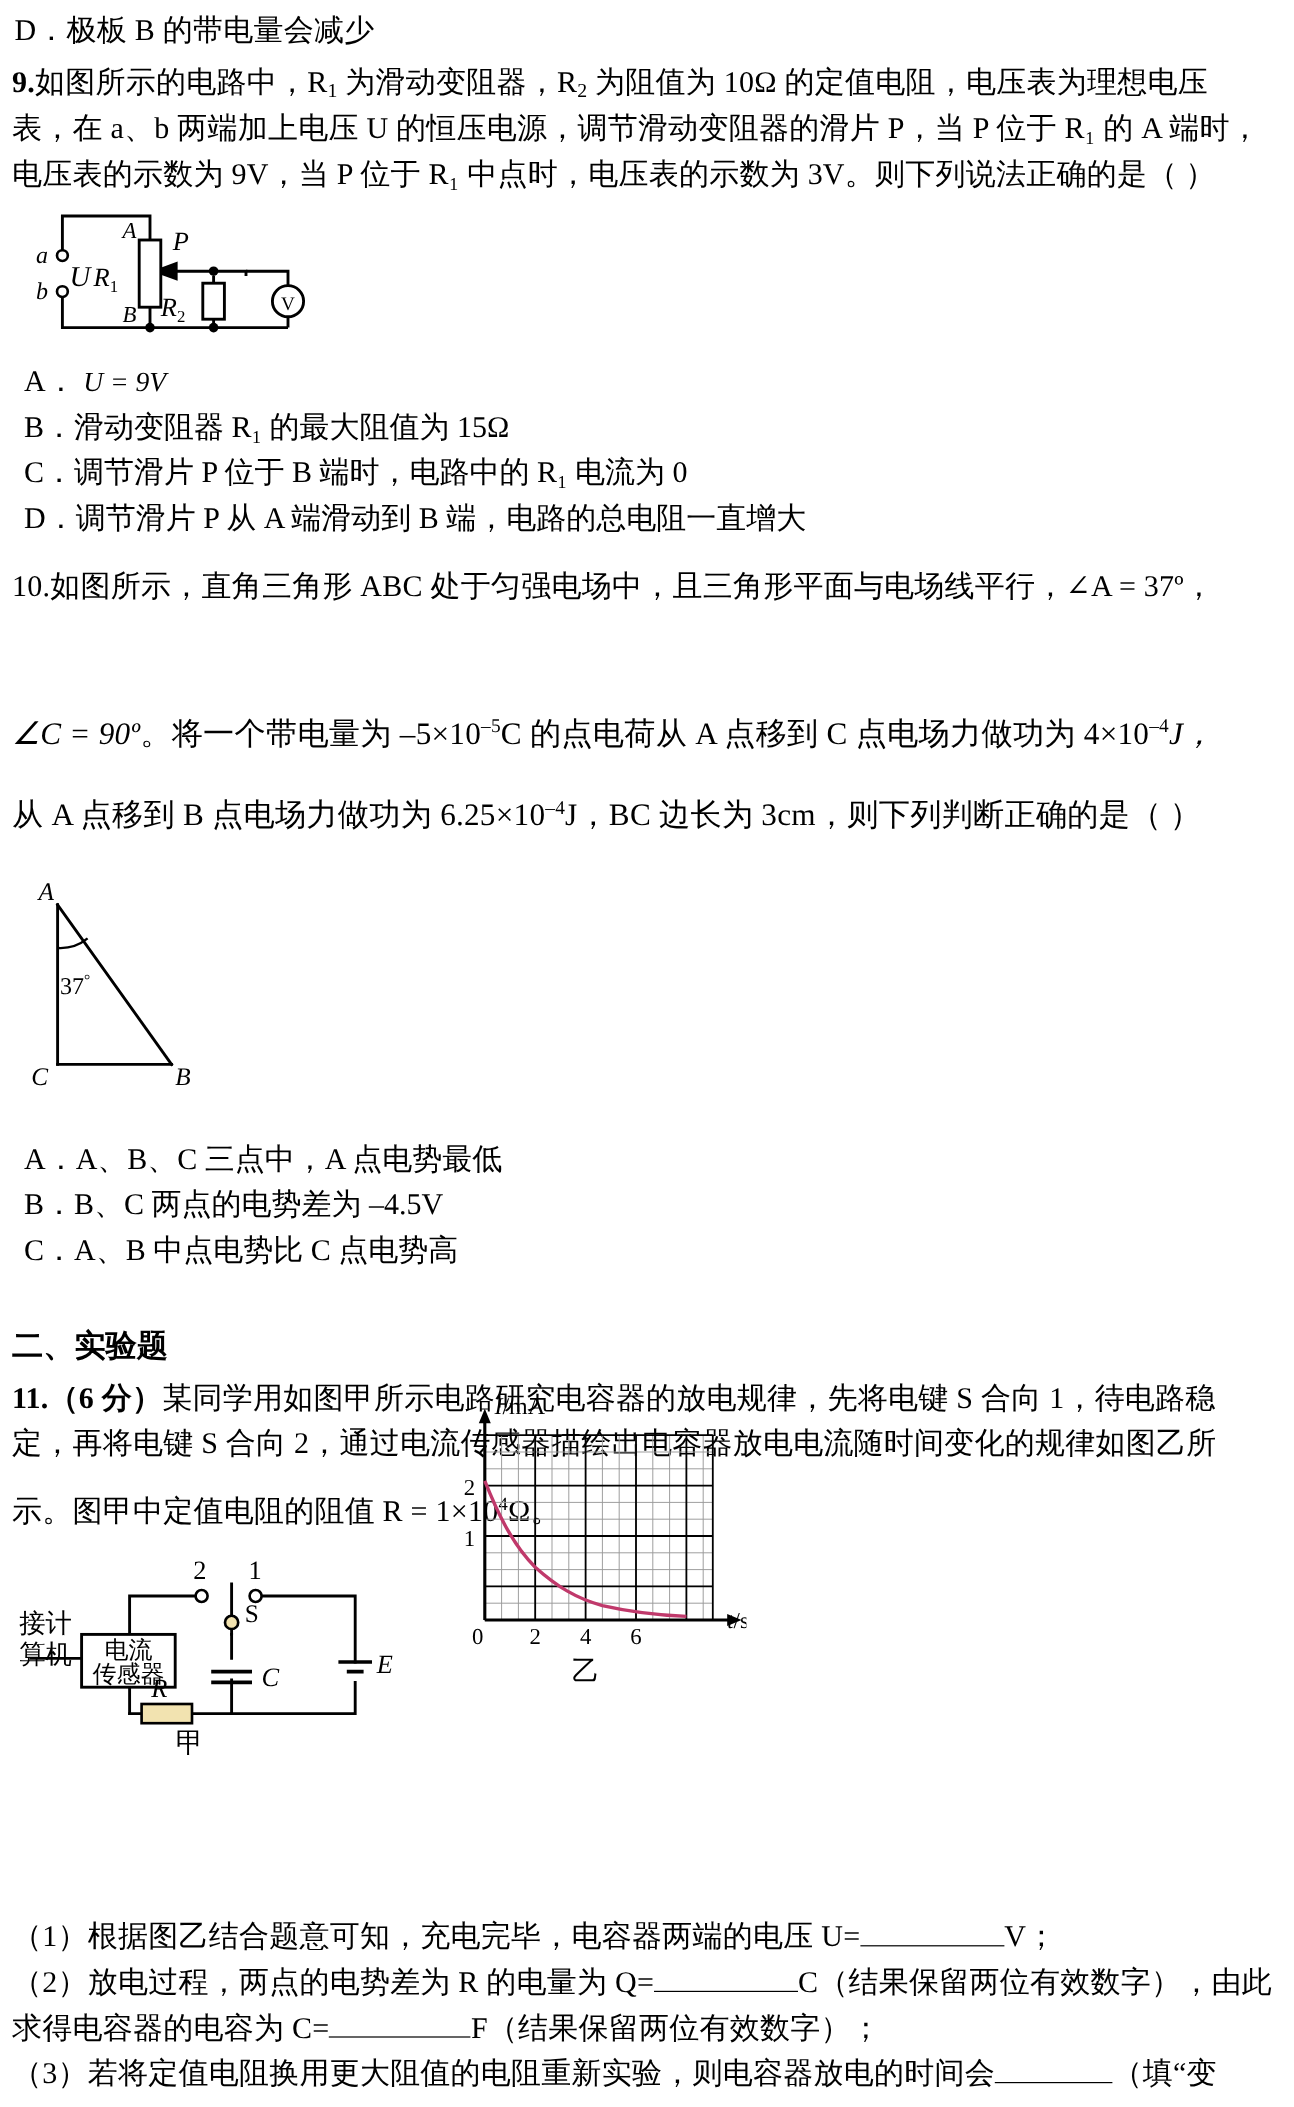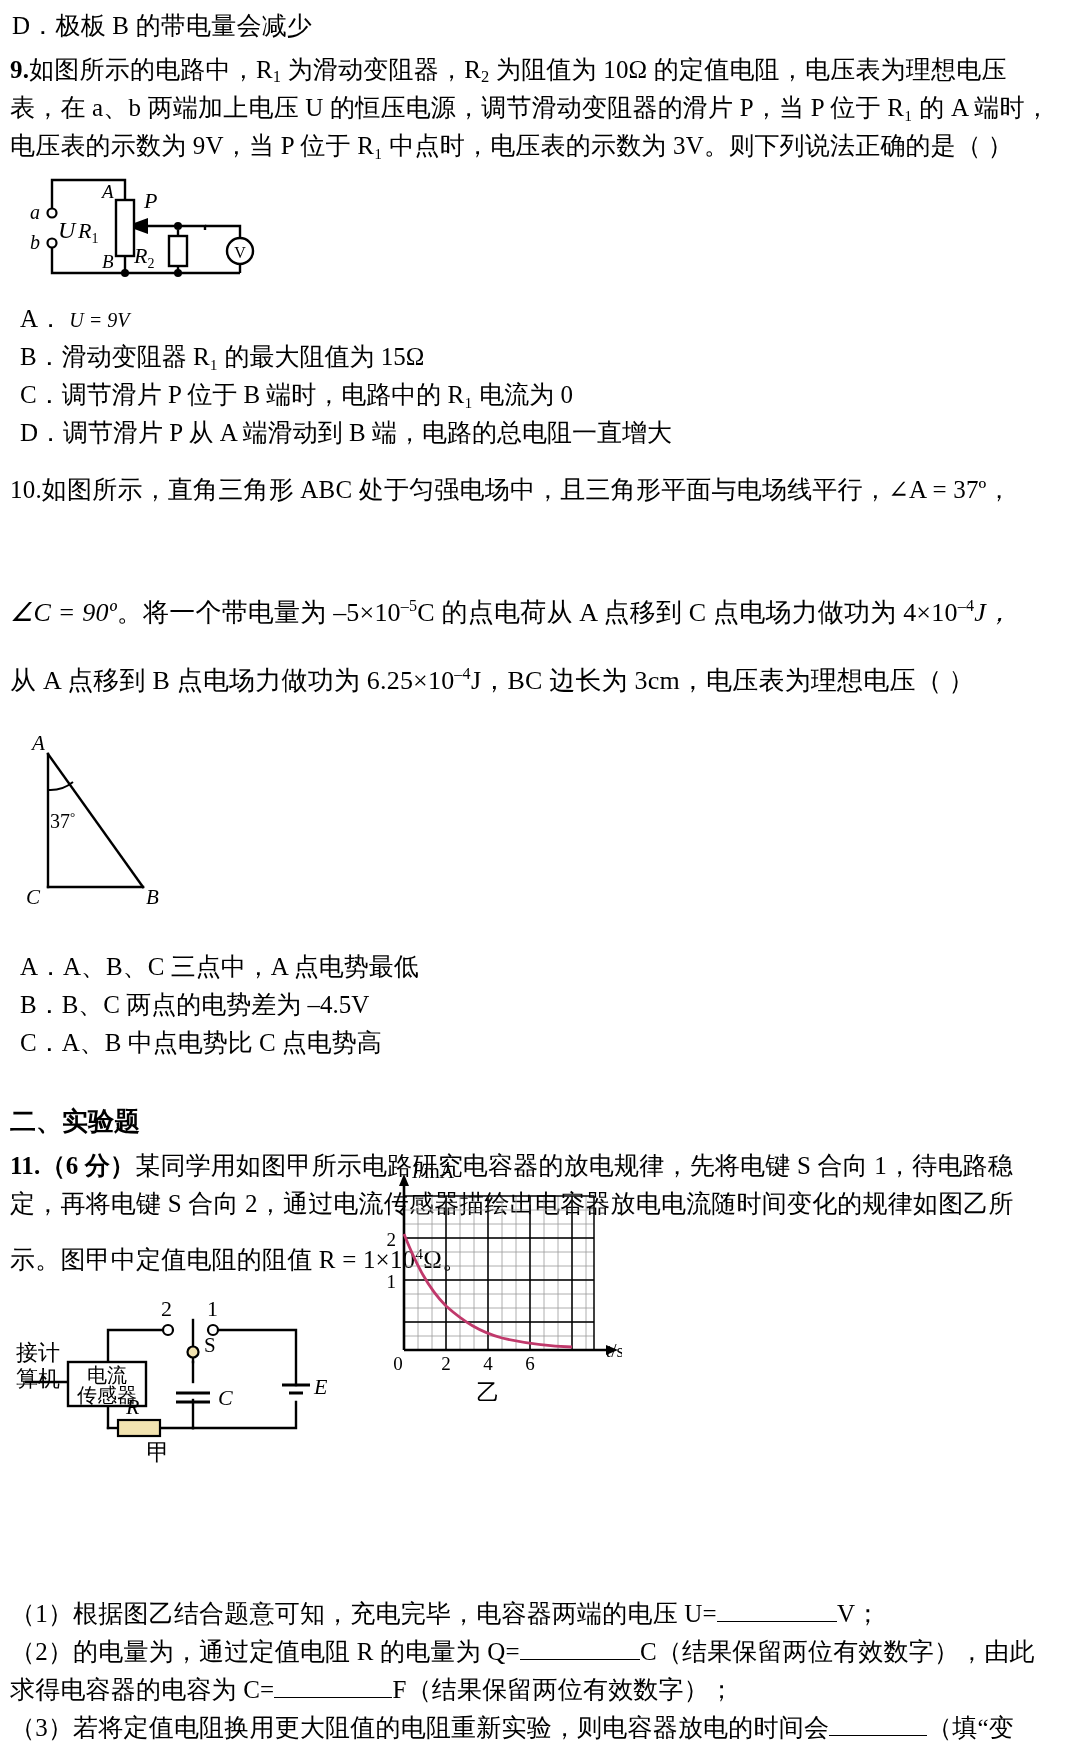--- a/index.html
+++ b/index.html
@@ -109,42 +109,42 @@
       <text x="92" y="30" font-size="19" font-style="italic" font-family="Liberation Serif, serif">A</text>
       <text x="92" y="100" font-size="19" font-style="italic" font-family="Liberation Serif, serif">B</text>
       <text x="134" y="40" font-size="22" font-style="italic" font-family="Liberation Serif, serif">P</text>
       <text x="68" y="70" font-size="22" font-style="italic" font-family="Liberation Serif, serif">R<tspan font-size="14" dy="5" font-style="normal">1</tspan></text>
       <text x="124" y="95" font-size="22" font-style="italic" font-family="Liberation Serif, serif">R<tspan font-size="14" dy="5" font-style="normal">2</tspan></text>
     </svg>
   </div>
 
   <div class="abs opt" style="left:20px; top:300px;">
     <span>A．</span>
-    <span class="mi" style="font-size:20px;text-align:right;">U = 9V</span>
+    <span class="mi" style="font-size:23px;text-align:right;">U = 9V</span>
   </div>
   <div class="abs opt" style="left:20px; top:338px;">
     <span>B．</span><span>滑动变阻器 R₁ 的最大阻值为 15Ω</span>
   </div>
   <div class="abs opt" style="left:20px; top:376px;">
     <span>C．</span><span>调节滑片 P 位于 B 端时，电路中的 R₁ 电流为 0</span>
   </div>
   <div class="abs opt" style="left:20px; top:414px;text-align:center;">
     <span>D．</span><span>调节滑片 P 从 A 端滑动到 B 端，电路的总电阻一直增大</span>
   </div>
 
   <div class="abs line body-text" style="left:10px; top:472px;">
     <span>10.</span><span>如图所示，直角三角形 ABC 处于匀强电场中，且三角形平面与电场线平行，∠A = 37º，</span>
   </div>
 
   <div class="abs line body-text" style="left:10px; top:588px; font-size:26px;">
     <span class="mi">∠C = 90º</span><span>。将一个带电量为 –5×10</span><sup class="exp">–5</sup><span>C 的点电荷从 A 点移到 C 点电场力做功为 4×10</span><sup class="exp">–4</sup><span class="mi">J，</span>
   </div>
 
   <div class="abs line body-text" style="left:10px; top:656px; font-size:26px;">
-    <span>从 A 点移到 B 点电场力做功为 6.25×10</span><sup class="exp">–4</sup><span>J，BC 边长为 3cm，电压表为理想电压（        ）</span>
+    <span>从 A 点移到 B 点电场力做功为 6.25×10</span><sup class="exp">–4</sup><span>J，BC 边长为 3cm，则下列判断正确的是（        ）</span>
   </div>
 
   <div class="abs" style="left:8px; top:722px;">
     <svg width="170" height="190" viewBox="0 0 170 190">
       <g stroke="#000" stroke-width="2.4" fill="none" stroke-linecap="square">
 
         <path d="M40,32 L40,165"></path>
 
         <path d="M40,165 L135,165"></path>
 
@@ -297,21 +297,21 @@
       <text x="158" y="210" font-size="19" font-family="Liberation Serif, serif" text-anchor="middle">6</text>
       <text x="116" y="240" font-size="23" font-family="Liberation Serif, serif" text-anchor="middle">乙</text>
     </svg>
   </div>
 
   <div class="abs line body-text" style="left:10px; top:1596px;">
     <span>（1）</span><span>根据图乙结合题意可知，充电完毕，电容器两端的电压 U=</span><span class="fillblank" style="width:120px;"></span><span>V；</span>
   </div>
 
   <div class="abs line body-text" style="left:10px; top:1634px;">
-    <span>（2）</span><span>的电量为，通过定值电阻 R 的电量为 Q=</span><span class="fillblank" style="width:120px;"></span><span>C（结果保留两位有效数字），由此</span>
+    <span>（2）</span><span>放电过程，两点的电势差为 R 的电量为 Q=</span><span class="fillblank" style="width:120px;"></span><span>C（结果保留两位有效数字），由此</span>
   </div>
 
   <div class="abs line body-text" style="left:10px; top:1672px;">
     <span>求得电容器的电容为 C=</span><span class="fillblank" style="width:118px;"></span><span>F（结果保留两位有效数字）；</span>
   </div>
 
   <div class="abs line body-text" style="left:10px; top:1710px;">
     <span>（3）</span><span>若将定值电阻换用更大阻值的电阻重新实验，则电容器放电的时间会</span><span class="fillblank" style="width:98px;"></span><span>（填“变</span>
   </div>
 

